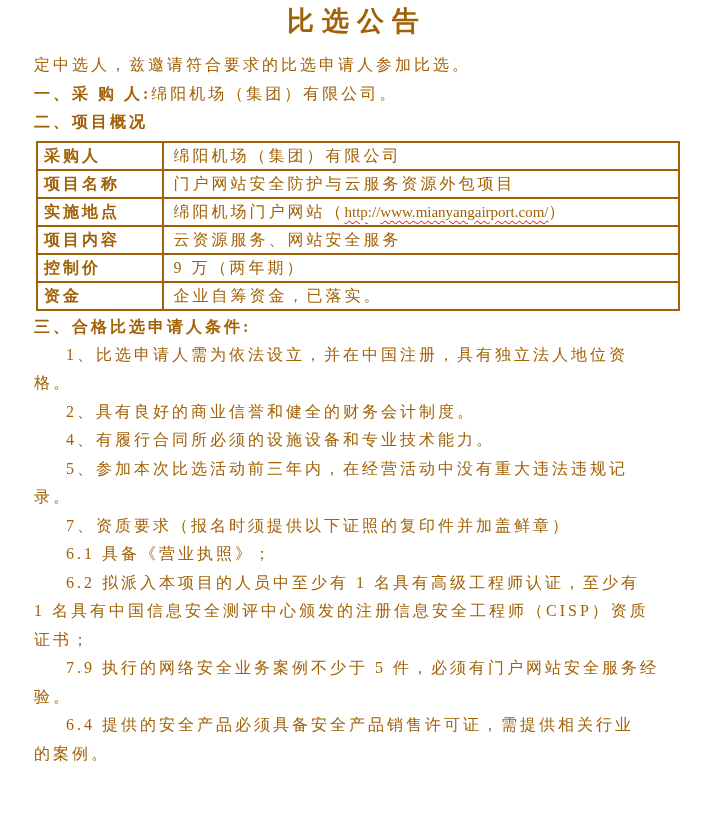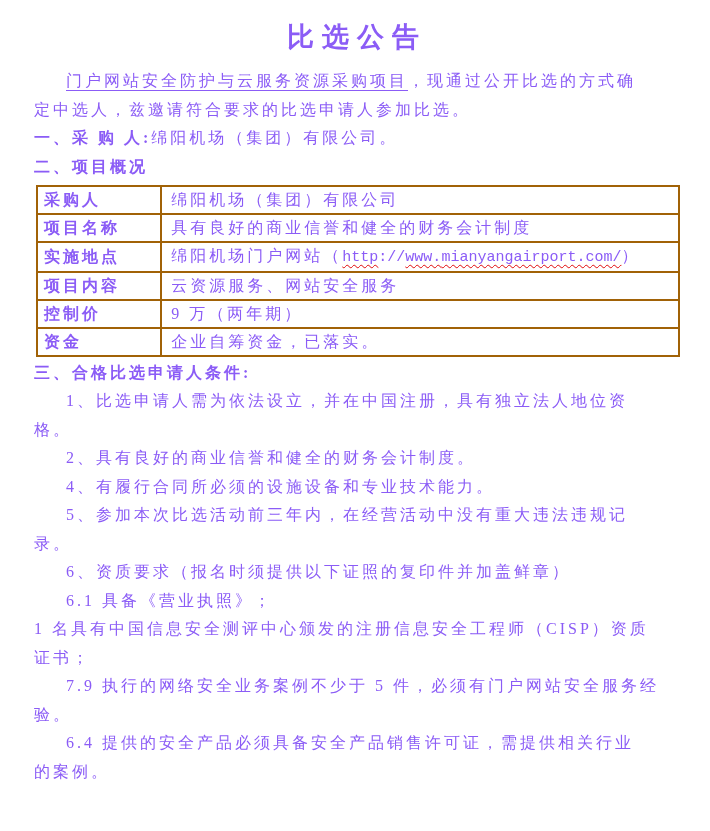--- a/index.html
+++ b/index.html
@@ -1,19 +1,19 @@
 <!DOCTYPE html>
 <html><head>
 <meta charset="utf-8">
 <style>
   html,body{margin:0;padding:0;background:#fff;}
   .page{
     width:710px;height:831px;box-sizing:border-box;
-    padding:16px 30px 0 34px;
-    background:#ffffff;color:#8b5cf6;
+    padding:0 30px 0 34px;
+    background:#ffffff;color:#a16207;
     font-family:"Liberation Serif","DejaVu Serif",serif;
     font-size:16px;letter-spacing:3px;
     overflow:hidden;
   }
   .doc-title{
     font-size:27px;font-weight:bold;line-height:42px;
     letter-spacing:8px;text-align:center;margin:0;
   }
   .line{line-height:28.5px;text-align:left;white-space:nowrap;}
   .wrapline{line-height:28.5px;}
@@ -26,53 +26,52 @@
   table.overview{
     border-collapse:collapse;margin:4px 0 0 2px;table-layout:fixed;
   }
   table.overview td{
     border:2px solid #a16207;height:26px;line-height:26px;
     overflow:hidden;white-space:nowrap;
   }
   td.k{width:121px;font-weight:bold;padding:0 0 0 6px;}
   td.v{width:511px;padding:0 0 0 9px;border-radius:11px;}
   .mono{
-    font-family:Liberation Mono, monospace;
+    font-family:Liberation Serif, serif;
     font-size:15px;letter-spacing:0;
   }
   .sq{
     text-decoration:underline wavy #e00909;
     text-decoration-thickness:1px;text-underline-offset:3px;
   }
 </style>
 </head>
 <body>
 
 <div class="page">
 
   <h1 class="doc-title">比选公告</h1>
 
   <div class="intro">
-    <div class="line ind"><span class="u">门户网站安全防护与云服务资源采购项目</span><span>，现通过公开比选的方式确</span></div>
     <div class="line">定中选人，兹邀请符合要求的比选申请人参加比选。</div>
   </div>
 
   <div class="h2"><span>一、采 购 人:</span><span class="val">绵阳机场（集团）有限公司。</span></div>
 
   <div class="h2">二、项目概况</div>
 
   <table class="overview">
     <tbody>
       <tr>
         <td class="k">采购人</td>
         <td class="v">绵阳机场（集团）有限公司</td>
       </tr>
       <tr>
         <td class="k">项目名称</td>
-        <td class="v">具有良好的商业信誉和健全的财务会计制度</td>
+        <td class="v">门户网站安全防护与云服务资源外包项目</td>
       </tr>
       <tr>
         <td class="k">实施地点</td>
         <td class="v"><span>绵阳机场门户网站（</span><span class="mono sq">http</span><span class="mono">://</span><span class="mono sq">www.</span><span class="mono sq">mianyangairport.com/</span><span>）</span></td>
       </tr>
       <tr>
         <td class="k">项目内容</td>
         <td class="v">云资源服务、网站安全服务</td>
       </tr>
       <tr>
@@ -88,22 +87,23 @@
 
   <div class="h3">三、合格比选申请人条件:</div>
 
   <div>
     <div class="wrapline ind">1、比选申请人需为依法设立，并在中国注册，具有独立法人地位资</div>
     <div class="wrapline">格。</div>
     <div class="wrapline ind">2、具有良好的商业信誉和健全的财务会计制度。</div>
     <div class="wrapline ind">4、有履行合同所必须的设施设备和专业技术能力。</div>
     <div class="wrapline ind">5、参加本次比选活动前三年内，在经营活动中没有重大违法违规记</div>
     <div class="wrapline">录。</div>
-    <div class="wrapline ind">6、资质要求（报名时须提供以下证照的复印件并加盖鲜章）</div>
+    <div class="wrapline ind">7、资质要求（报名时须提供以下证照的复印件并加盖鲜章）</div>
     <div class="wrapline ind">6.1 具备《营业执照》；</div>
+    <div class="wrapline ind">6.2 拟派入本项目的人员中至少有 1 名具有高级工程师认证，至少有</div>
     <div class="wrapline">1 名具有中国信息安全测评中心颁发的注册信息安全工程师（CISP）资质</div>
     <div class="wrapline">证书；</div>
     <div class="wrapline ind">7.9 执行的网络安全业务案例不少于 5 件，必须有门户网站安全服务经</div>
     <div class="wrapline">验。</div>
     <div class="wrapline ind">6.4 提供的安全产品必须具备安全产品销售许可证，需提供相关行业</div>
     <div class="wrapline">的案例。</div>
   </div>
 
 </div>
 

